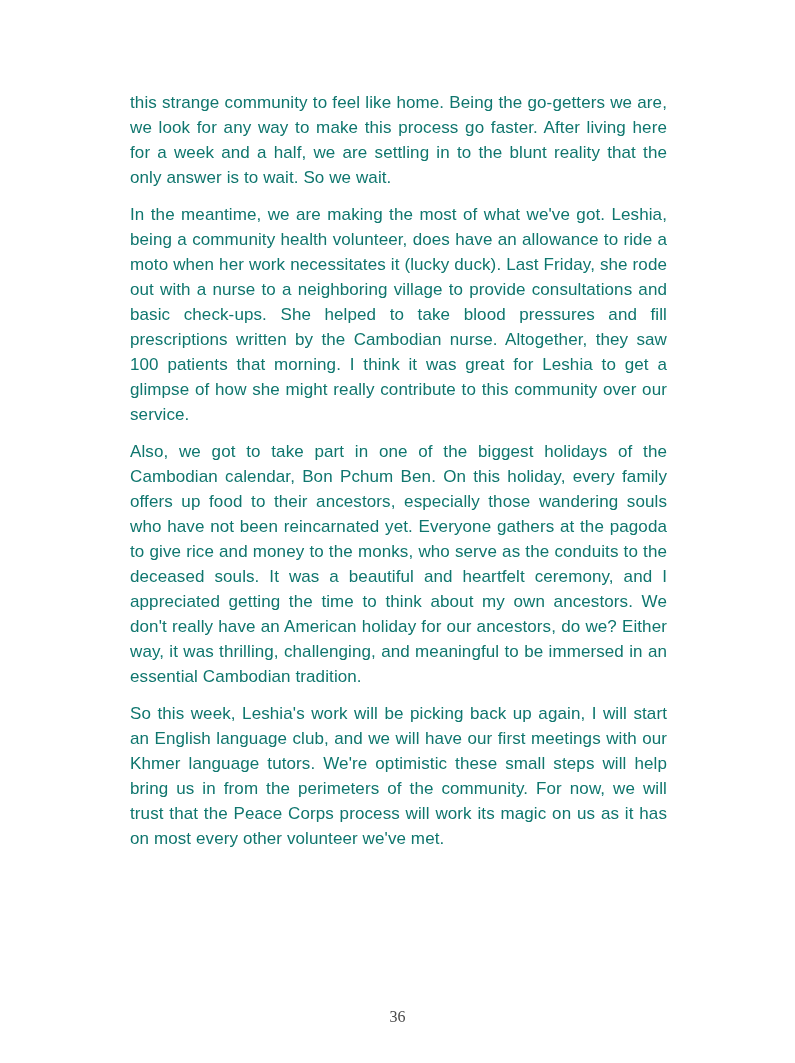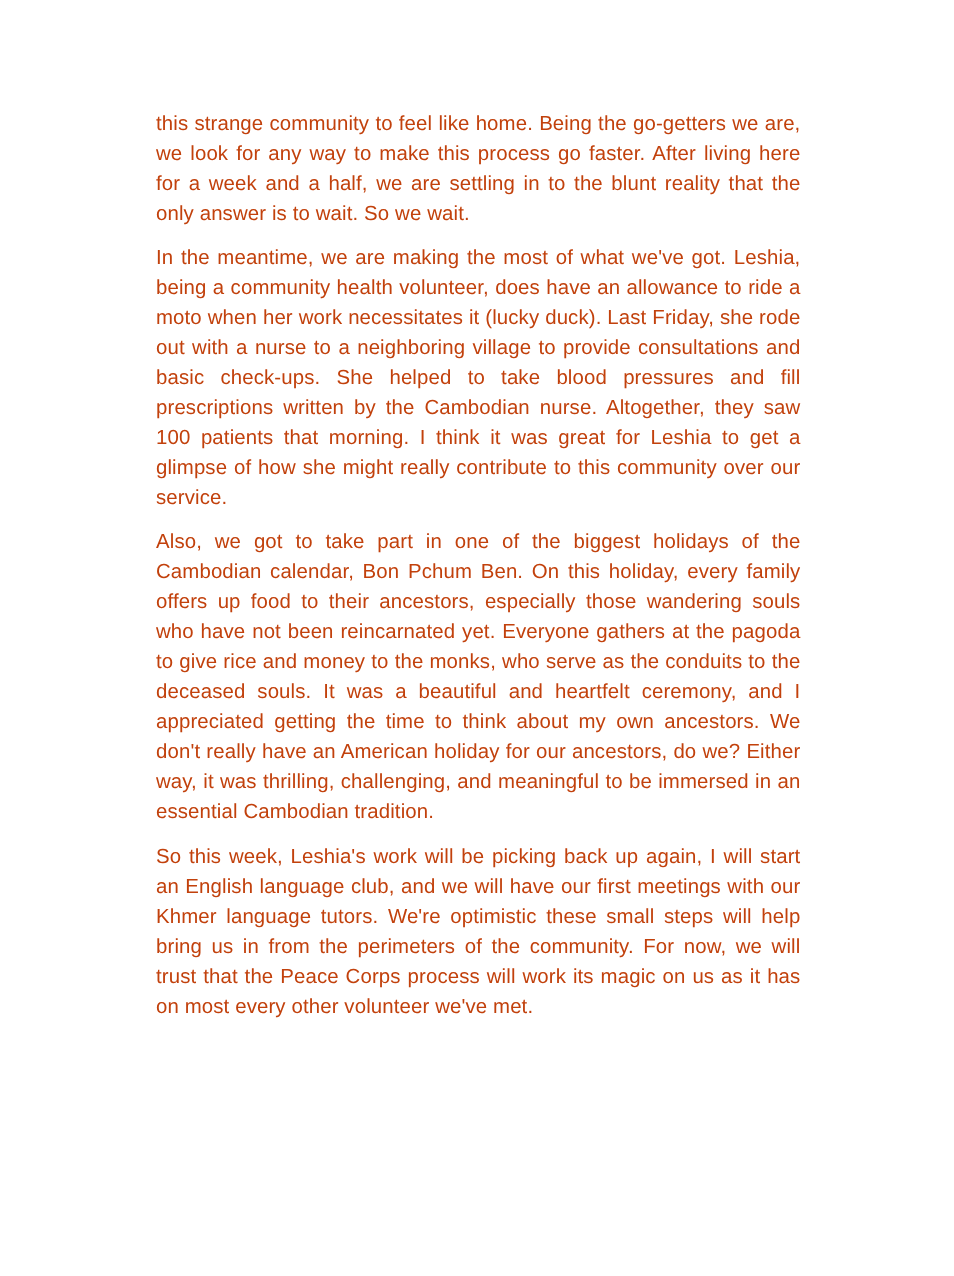--- a/index.html
+++ b/index.html
@@ -21,21 +21,21 @@
     left: 130px;
     top: 90px;
     width: 537px;
   }
   .text-block p {
     margin: 0 0 12px 0;
     font-size: 17px;
     line-height: 25px;
     text-align: justify;
     letter-spacing: 0.1px;
-    color: #c2410c;
+    color: #0f766e;
   }
   .footer {
     position: absolute;
     left: 0;
     top: 1008px;
     width: 100%;
     text-align: center;
   }
   .page-number {
     font-family: "Liberation Serif", serif;
@@ -46,13 +46,16 @@
 </head>
 <body>
 
 <div class="page">
   <div class="text-block">
     <p>this strange community to feel like home. Being the go-getters we are, we look for any way to make this process go faster. After living here for a week and a half, we are settling in to the blunt reality that the only answer is to wait. So we wait.</p>
     <p>In the meantime, we are making the most of what we've got. Leshia, being a community health volunteer, does have an allowance to ride a moto when her work necessitates it (lucky duck). Last Friday, she rode out with a nurse to a neighboring village to provide consultations and basic check-ups. She helped to take blood pressures and fill prescriptions written by the Cambodian nurse. Altogether, they saw 100 patients that morning. I think it was great for Leshia to get a glimpse of how she might really contribute to this community over our service.</p>
     <p>Also, we got to take part in one of the biggest holidays of the Cambodian calendar, Bon Pchum Ben. On this holiday, every family offers up food to their ancestors, especially those wandering souls who have not been reincarnated yet. Everyone gathers at the pagoda to give rice and money to the monks, who serve as the conduits to the deceased souls. It was a beautiful and heartfelt ceremony, and I appreciated getting the time to think about my own ancestors. We don't really have an American holiday for our ancestors, do we? Either way, it was thrilling, challenging, and meaningful to be immersed in an essential Cambodian tradition.</p>
     <p>So this week, Leshia's work will be picking back up again, I will start an English language club, and we will have our first meetings with our Khmer language tutors. We're optimistic these small steps will help bring us in from the perimeters of the community. For now, we will trust that the Peace Corps process will work its magic on us as it has on most every other volunteer we've met.</p>
   </div>
+  <div class="footer">
+    <span class="page-number">36</span>
+  </div>
 </div>
 
 </body></html>

